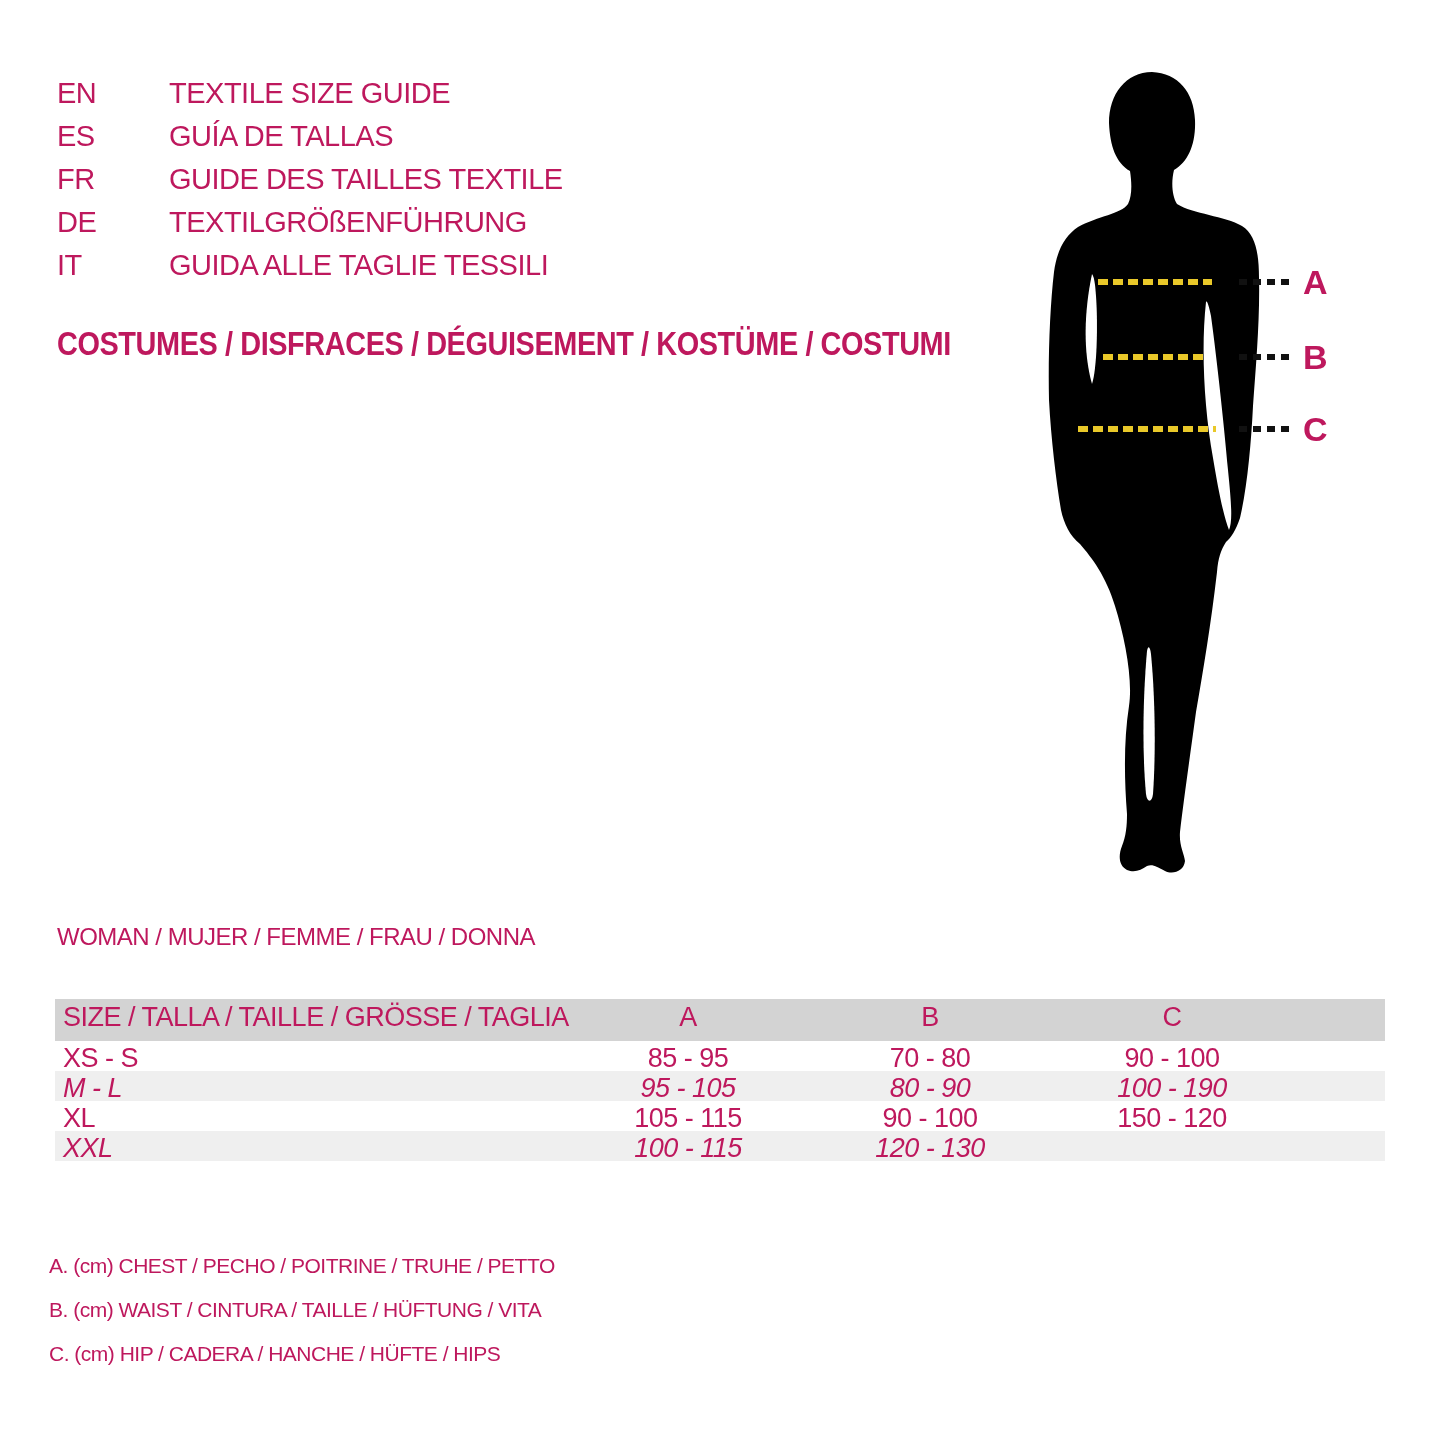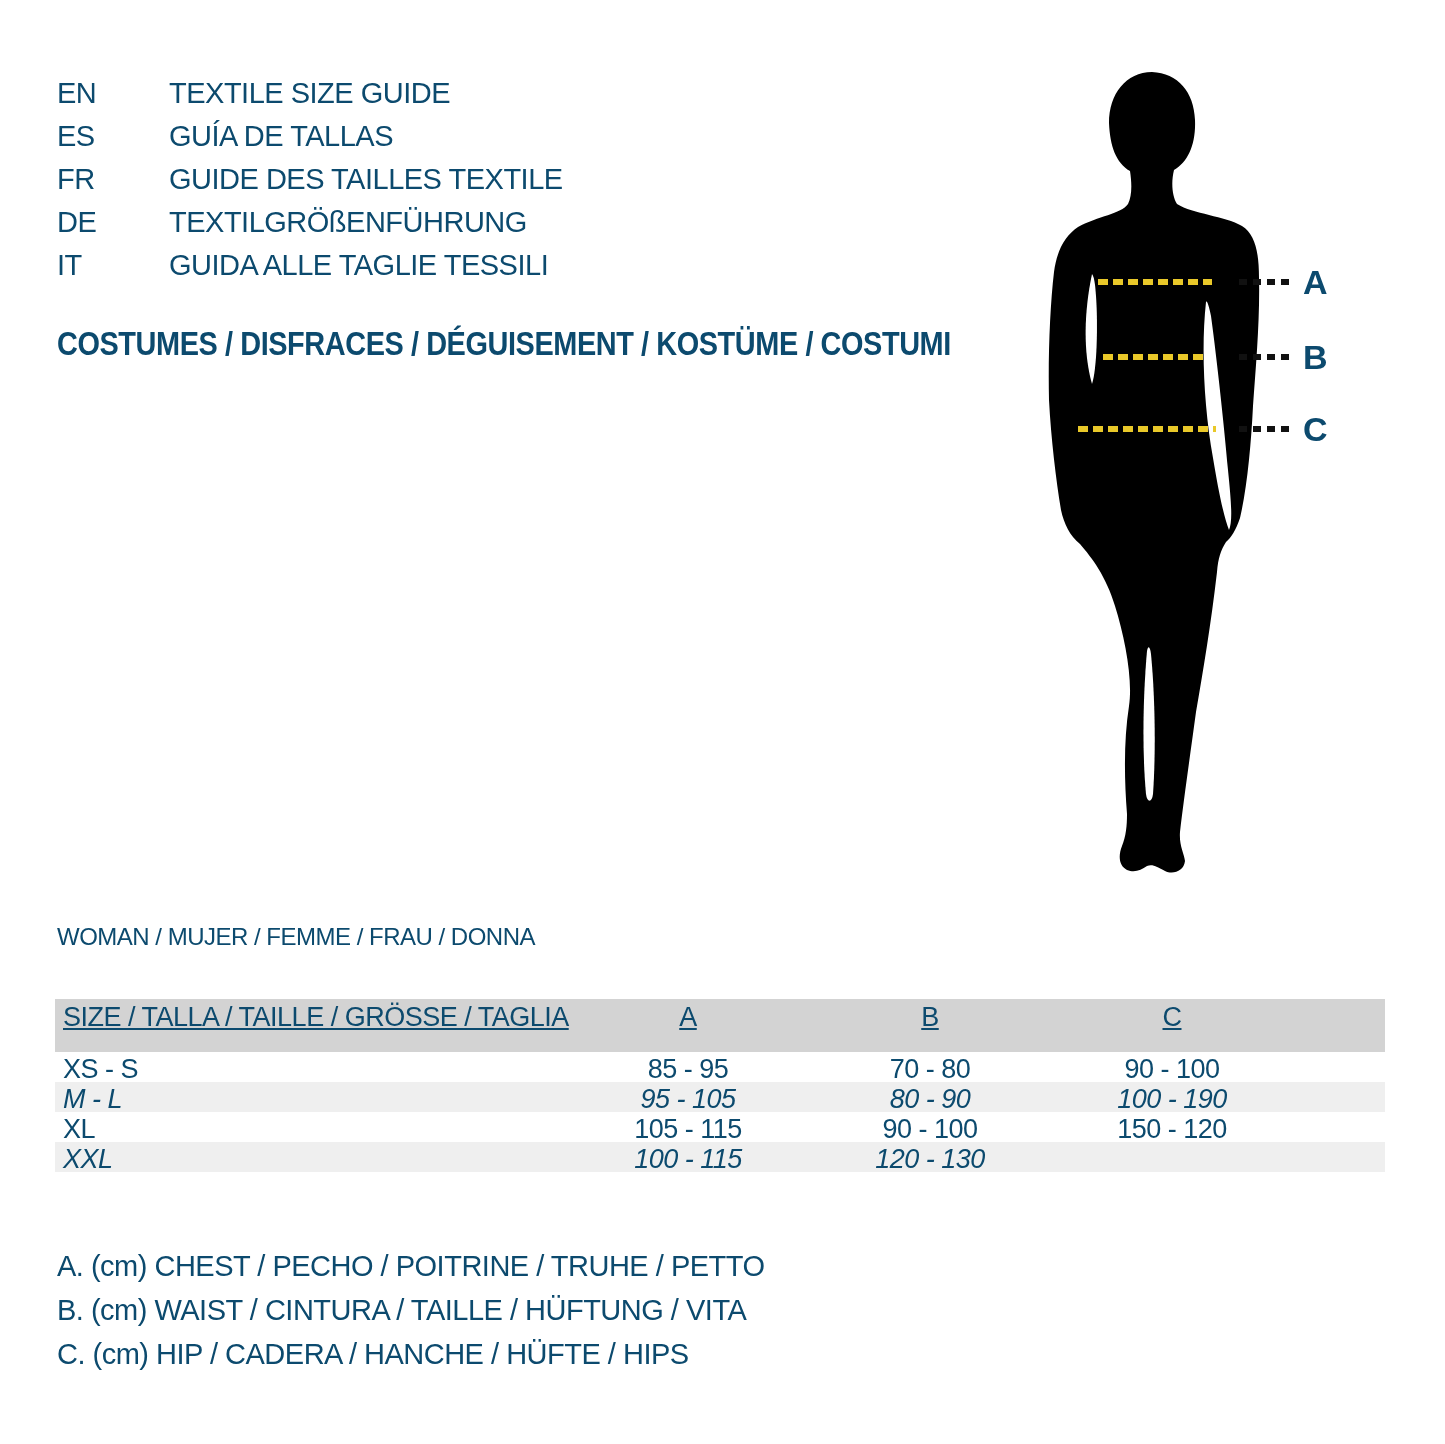--- a/index.html
+++ b/index.html
@@ -1,18 +1,18 @@
 <!DOCTYPE html>
 <html style="--dash_yellow: #e9c829; --dash_black: #111111; --table_header_bg: #d3d3d3; --table_alt_row_bg: #efefef; --silhouette: #000000; --text: #111111;"><head>
 <meta charset="utf-8">
 <style>
   html,body{margin:0;padding:0;background:#fff;}
   .page{
     position:relative;width:1445px;height:1444px;background:#fff;overflow:hidden;
-    font-family:"Liberation Sans",sans-serif;color:#0c4a6e;
+    font-family:"Liberation Sans",sans-serif;color:#be185d;
     -webkit-font-smoothing:antialiased;
   }
   .cond{letter-spacing:-0.5px;}
 
   
   .lang-list{position:absolute;left:57px;top:72px;}
   .lang-row{display:flex;height:43px;line-height:43px;font-size:29px;}
   .lang-code{width:68px;flex:0 0 68px;}
   .lang-title{white-space:nowrap;margin-left:44px;}
 
@@ -38,27 +38,27 @@
   .marker-a{top:196px;}
   .marker-b{top:271px;}
   .marker-c{top:343px;}
 
   
   .section-label{position:absolute;left:57px;top:900px;font-size:24px;line-height:32px;white-space:nowrap;margin-top:21px;}
 
   
   .size-table{position:absolute;left:55px;top:999px;width:1330px;font-size:27px;}
   .t-row{display:grid;grid-template-columns:512px 242px 242px 242px;padding-right:92px;height:30px;line-height:35px;}
-  .t-head{height:53px;line-height:36px;background:var(--table_header_bg,#d3d3d3);text-decoration:underline;}
+  .t-head{height:42px;line-height:36px;background:var(--table_header_bg,#d3d3d3);}
   .t-row.alt{background:var(--table_alt_row_bg,#efefef);font-style:italic;}
   .c-size{padding-left:8px;white-space:nowrap;letter-spacing:-0.5px;}
   .c-val{text-align:center;letter-spacing:-0.5px;}
 
   
-  .legend{position:absolute;left:57px;top:1244px;font-size:29px;line-height:44px;}
+  .legend{position:absolute;left:49px;top:1244px;font-size:21px;line-height:44px;}
   .legend-item{white-space:nowrap;}
 </style>
 </head>
 <body>
 
 <div class="page">
 
   <div class="lang-list cond">
     <div class="lang-row">
       <span class="lang-code">EN</span>

